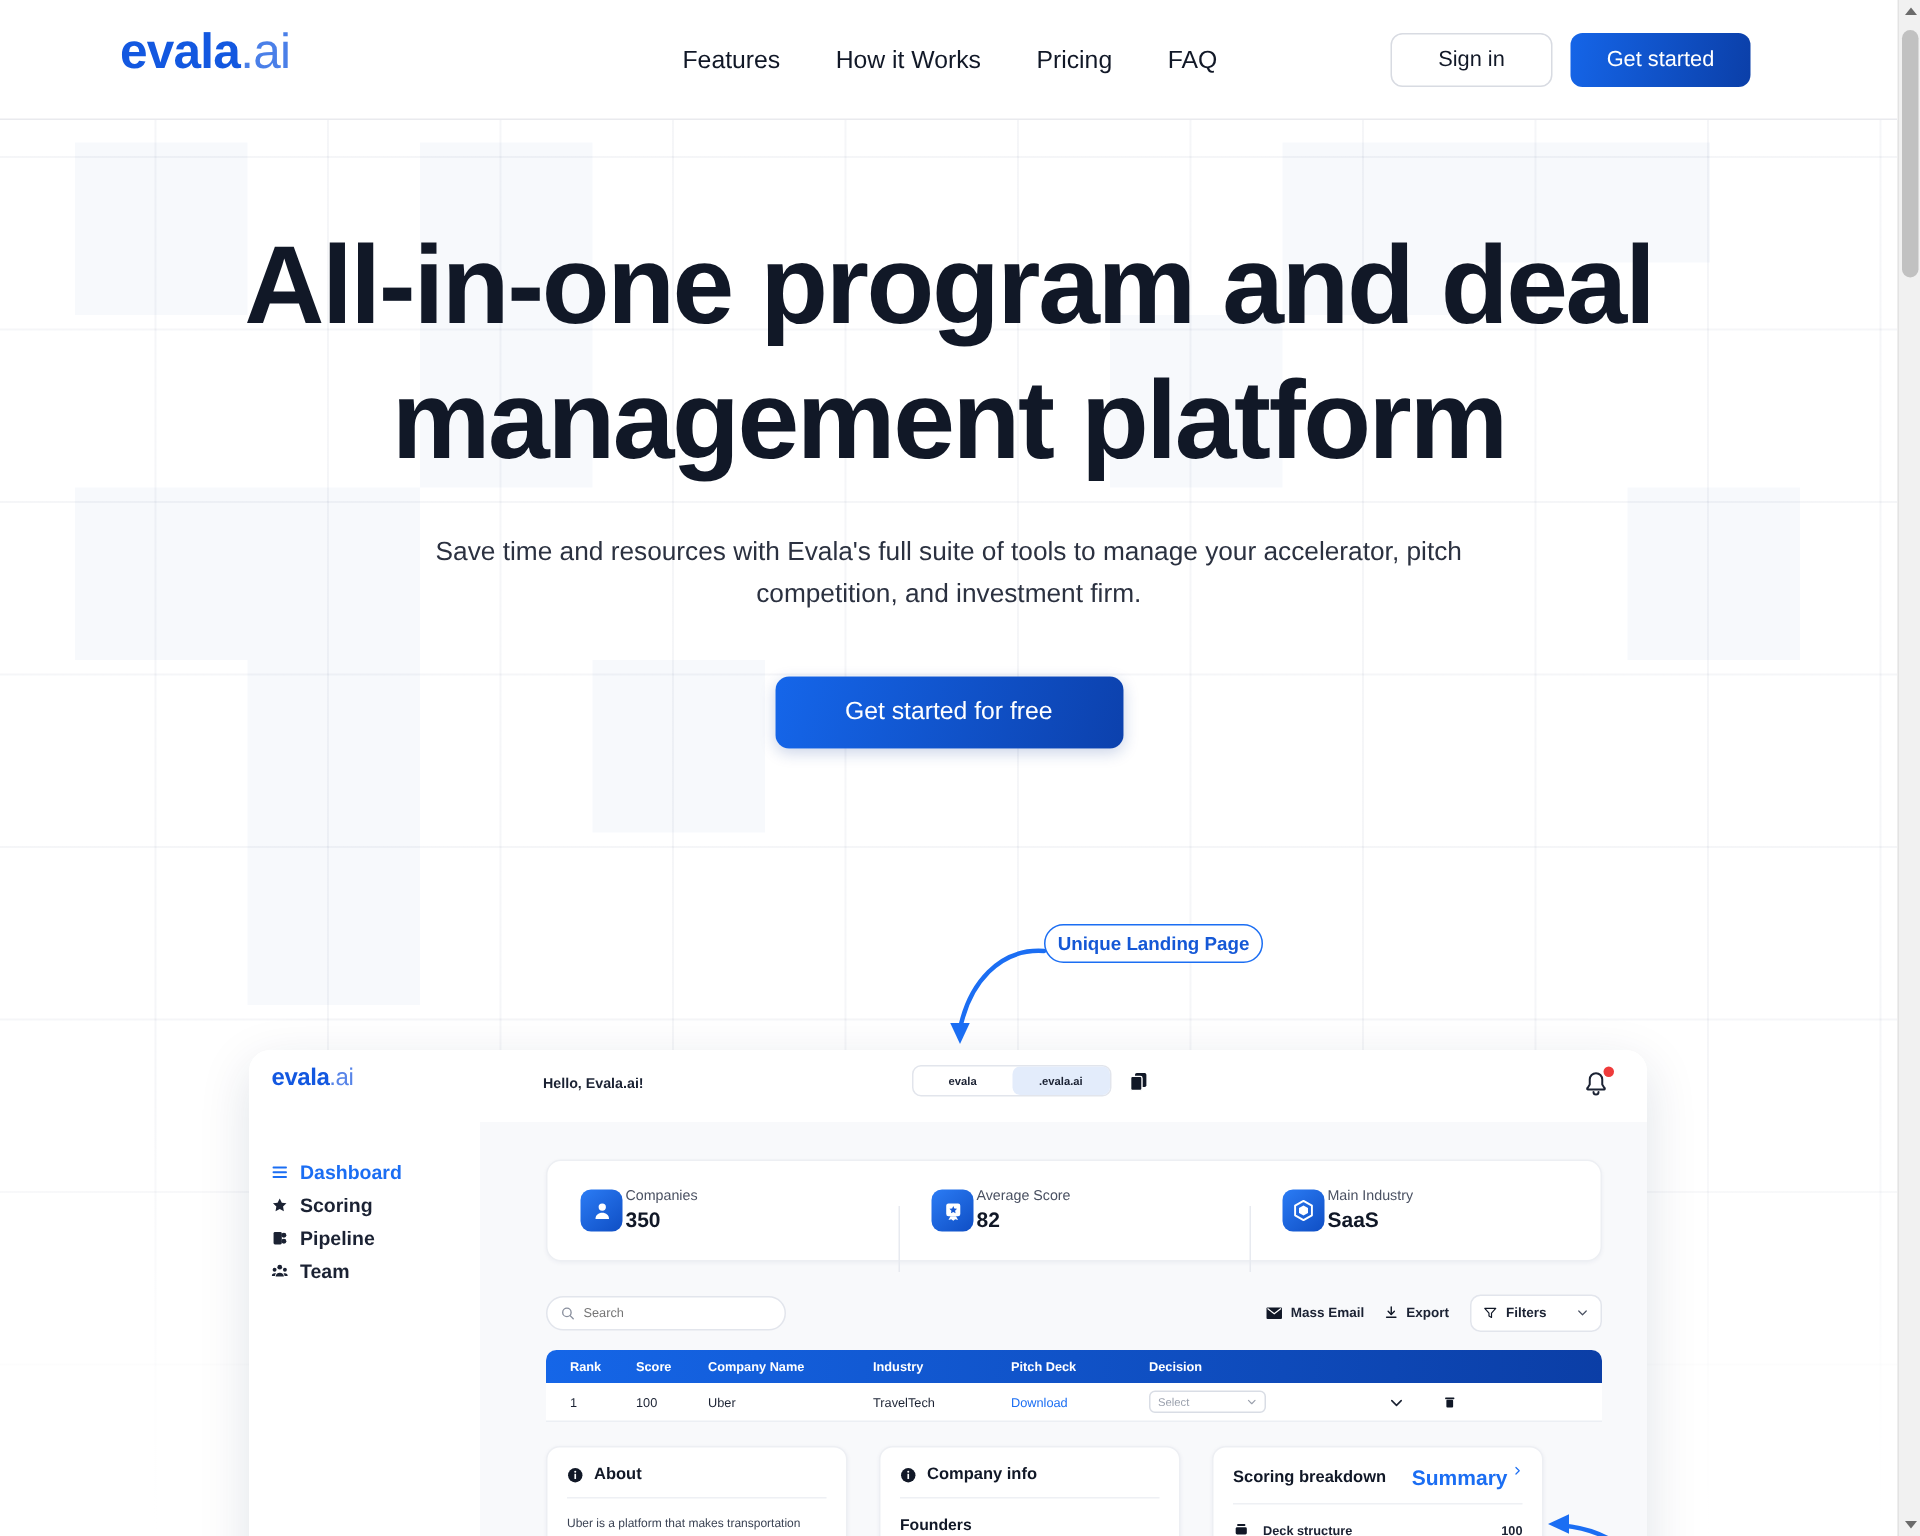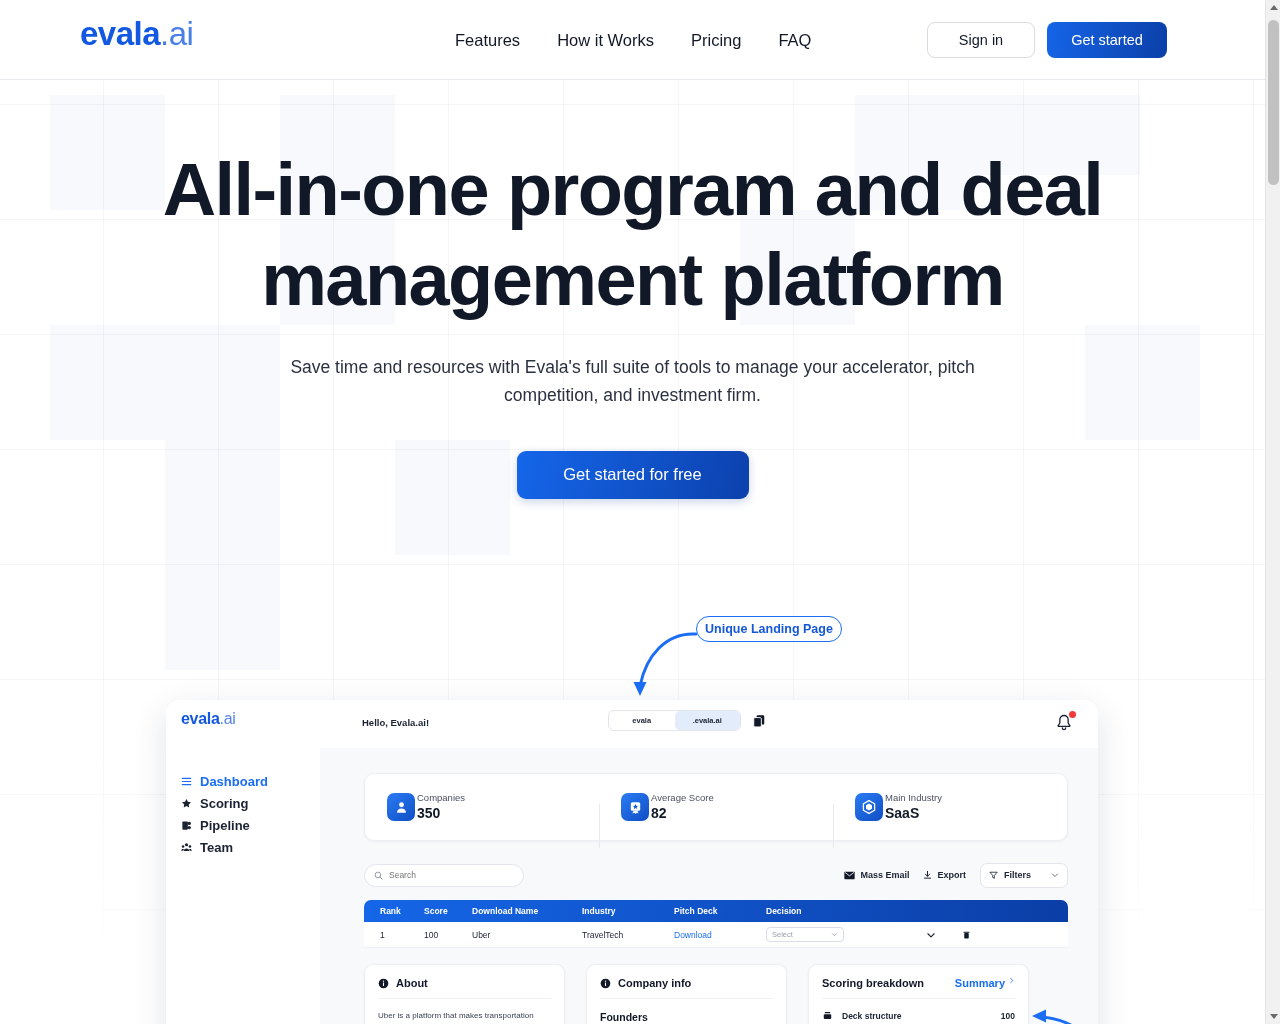--- a/index.html
+++ b/index.html
@@ -344,21 +344,21 @@
   .card-b { width: 201px; }
   .card-c { width: 221px; }
   .card-head {
     display: flex; align-items: center; gap: 7px;
     font-size: 11px; font-weight: 700; color: #111827;
     padding-bottom: 9px;
     border-bottom: 1px solid #eef0f4;
   }
   .card-head.sb { justify-content: space-between; }
   .summary-link {
-    font-size: 11px; font-weight: 600; color: #1b6ef3;
+    font-size: 14px; font-weight: 600; color: #1b6ef3;
     display: flex; align-items: flex-start; gap: 3px;
     cursor: pointer;
   }
   .about-text {
     margin-top: 10px;
     font-size: 8px; line-height: 1.85; color: #3b4354;
   }
   .field-lab {
     font-size: 10.5px; font-weight: 700; color: #111827;
     margin-top: 12px;
@@ -566,21 +566,21 @@
                   <path d="M3 6l5 5 5-5" fill="none" stroke="#4a5162" stroke-width="1.6" stroke-linecap="round" stroke-linejoin="round"></path>
                 </svg>
               </div>
             </div>
           </div>
 
           <div class="table">
             <div class="thead">
               <div class="c1">Rank</div>
               <div class="c2">Score</div>
-              <div class="c3">Download Name</div>
+              <div class="c3">Company Name</div>
               <div class="c4">Industry</div>
               <div class="c5">Pitch Deck</div>
               <div class="c6">Decision</div>
               <div class="c7"></div>
             </div>
             <div class="trow">
               <div class="c1">1</div>
               <div class="c2">100</div>
               <div class="c3">Uber</div>
               <div class="c4">TravelTech</div>

